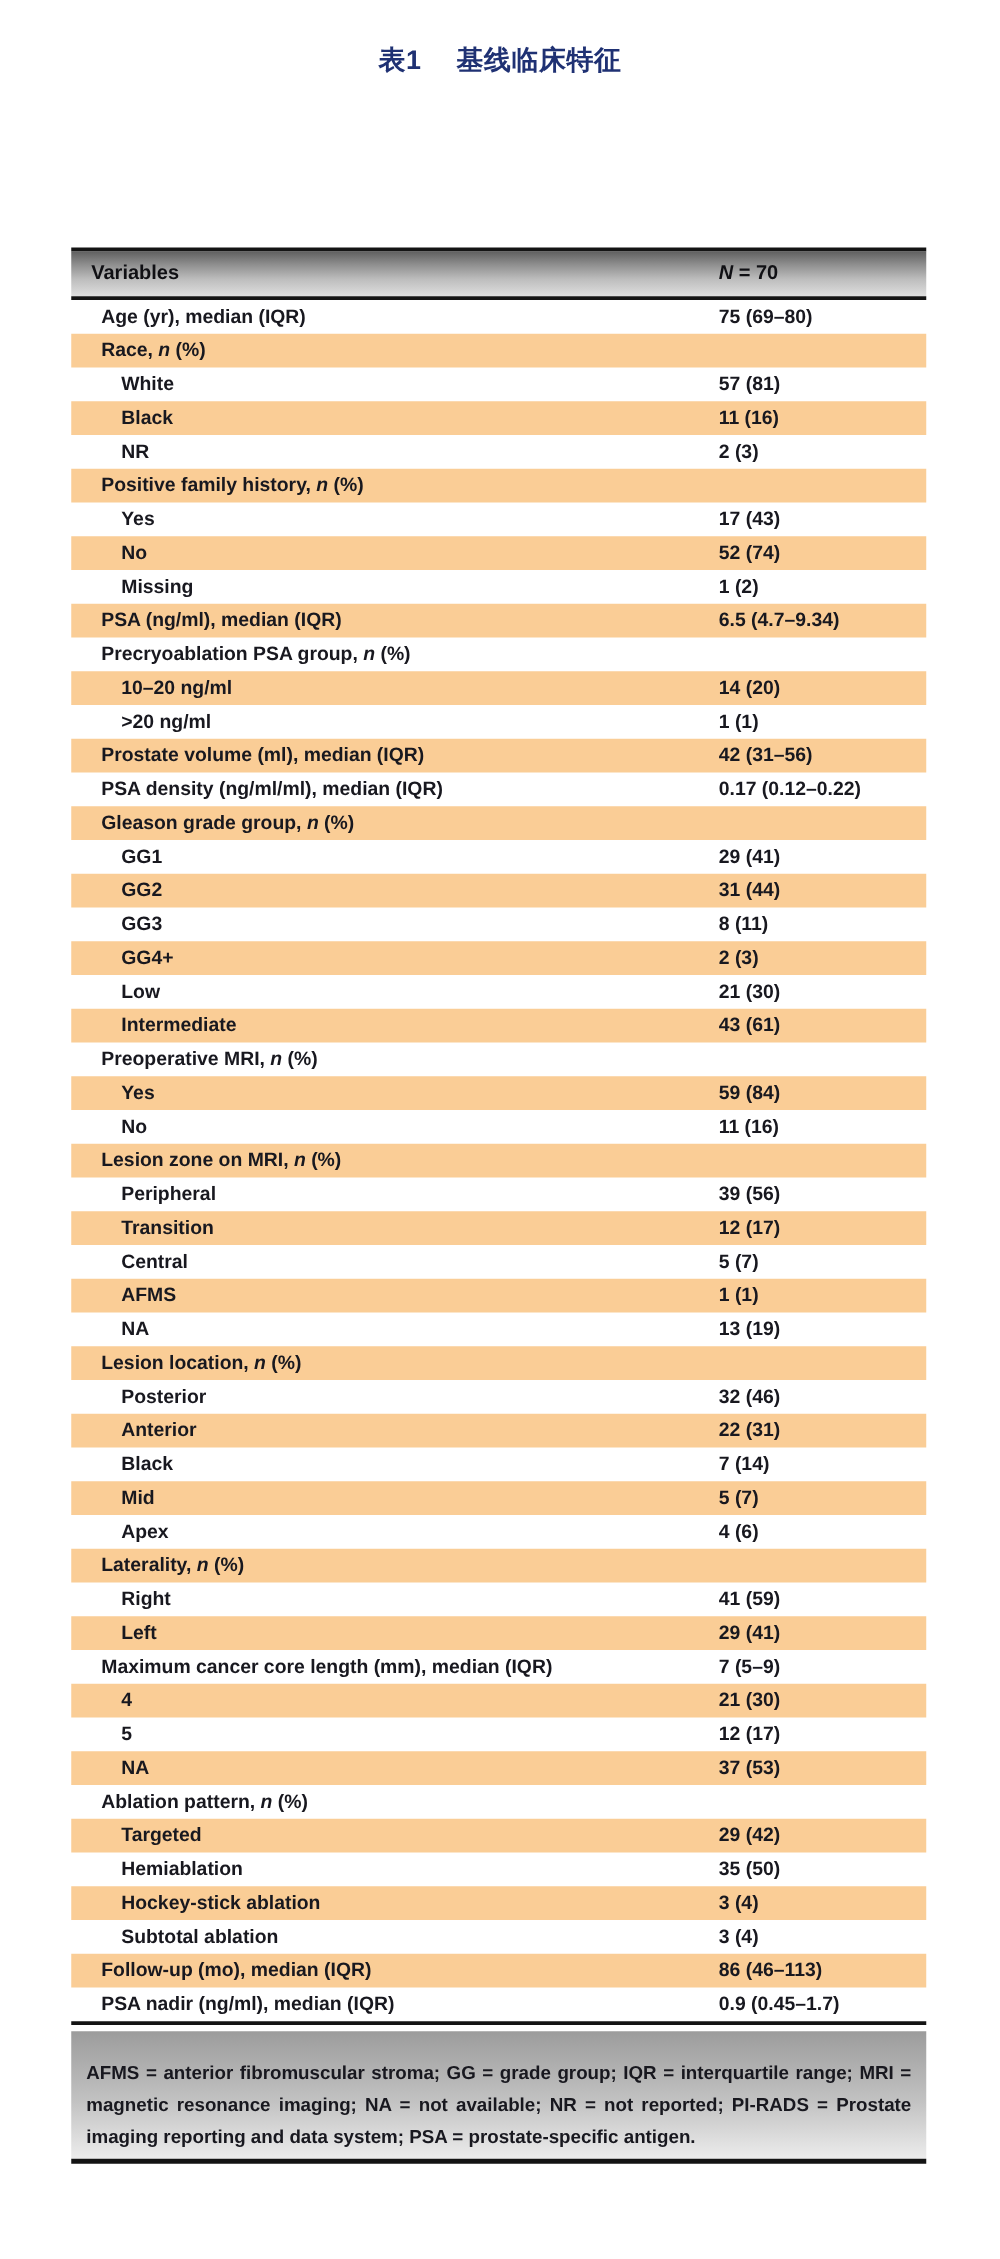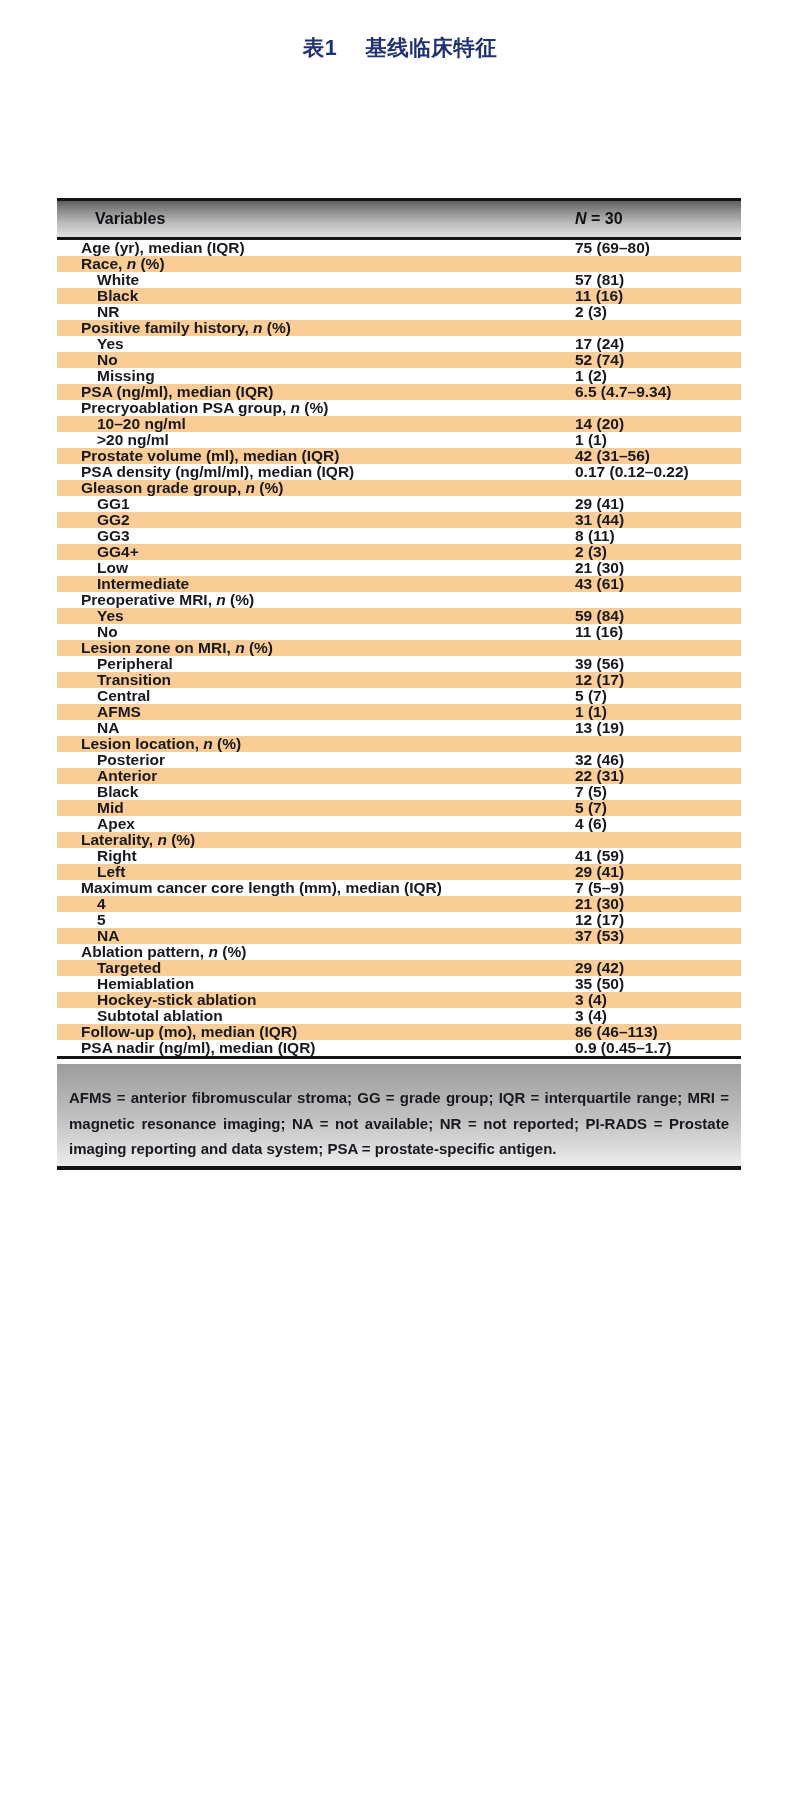--- a/index.html
+++ b/index.html
@@ -17,29 +17,29 @@
   .paper-table{
     position:absolute;left:57px;top:198px;width:684px;
   }
   .t-head{
     position:relative;height:36px;
     border-top:3px solid #141414;border-bottom:3px solid #141414;
     background:linear-gradient(180deg,#5f5f5f 0%,#8f8f8f 30%,#bdbdbd 62%,#dfdfdf 100%);
     display:flex;align-items:center;
   }
   .t-head .h-col1{
-    padding-left:38px;font-size:16px;font-weight:bold;color:#101014;
+    padding-left:16px;font-size:16px;font-weight:bold;color:#101014;
   }
   .t-head .h-col2{
     position:absolute;left:518px;font-size:16px;font-weight:bold;color:#101014;
   }
   .t-head .h-col2 .n-sym{font-style:italic;}
   .t-body{border-bottom:3px solid #141414;}
   .t-row{
-    position:relative;height:16px;display:flex;align-items:center;
+    position:relative;height:27px;display:flex;align-items:center;
     font-size:15.5px;font-weight:bold;color:#18181f;
   }
   .t-body .t-row:nth-child(even){background:var(--row-highlight,#facd96);}
   .t-row .r-label{padding-left:24px;white-space:nowrap;}
   .t-row.indent .r-label{padding-left:40px;}
   .t-row .r-value{position:absolute;left:518px;white-space:nowrap;}
   .t-foot{
     margin-top:5px;
     background:linear-gradient(180deg,#9c9c9c 0%,#c2c2c2 55%,#ececec 100%);
     border-bottom:4px solid #141414;
@@ -52,21 +52,21 @@
 </head>
 <body style="--row-highlight: #facd96; --title-blue: #1f3173;">
 
 <div class="page-title">
   <span class="t-prefix">表1</span><span>基线临床特征</span>
 </div>
 
 <div class="paper-table">
   <div class="t-head">
     <span class="h-col1">Variables</span>
-    <span class="h-col2"><i class="n-sym">N</i><span> = 30</span></span>
+    <span class="h-col2"><i class="n-sym">N</i><span> = 70</span></span>
   </div>
   <div class="t-body" id="table-body">
       <div class="t-row">
         <span class="r-label">Age (yr), median (IQR)</span>
         <span class="r-value">75 (69–80)</span>
       </div>
       <div class="t-row">
         <span class="r-label">Race, <i>n</i> (%)</span>
         <span class="r-value"></span>
       </div>
@@ -81,21 +81,21 @@
       <div class="t-row indent">
         <span class="r-label">NR</span>
         <span class="r-value">2 (3)</span>
       </div>
       <div class="t-row">
         <span class="r-label">Positive family history, <i>n</i> (%)</span>
         <span class="r-value"></span>
       </div>
       <div class="t-row indent">
         <span class="r-label">Yes</span>
-        <span class="r-value">17 (24)</span>
+        <span class="r-value">17 (43)</span>
       </div>
       <div class="t-row indent">
         <span class="r-label">No</span>
         <span class="r-value">52 (74)</span>
       </div>
       <div class="t-row indent">
         <span class="r-label">Missing</span>
         <span class="r-value">1 (2)</span>
       </div>
       <div class="t-row">
@@ -193,21 +193,21 @@
       <div class="t-row indent">
         <span class="r-label">Posterior</span>
         <span class="r-value">32 (46)</span>
       </div>
       <div class="t-row indent">
         <span class="r-label">Anterior</span>
         <span class="r-value">22 (31)</span>
       </div>
       <div class="t-row indent">
         <span class="r-label">Black</span>
-        <span class="r-value">7 (5)</span>
+        <span class="r-value">7 (14)</span>
       </div>
       <div class="t-row indent">
         <span class="r-label">Mid</span>
         <span class="r-value">5 (7)</span>
       </div>
       <div class="t-row indent">
         <span class="r-label">Apex</span>
         <span class="r-value">4 (6)</span>
       </div>
       <div class="t-row">

